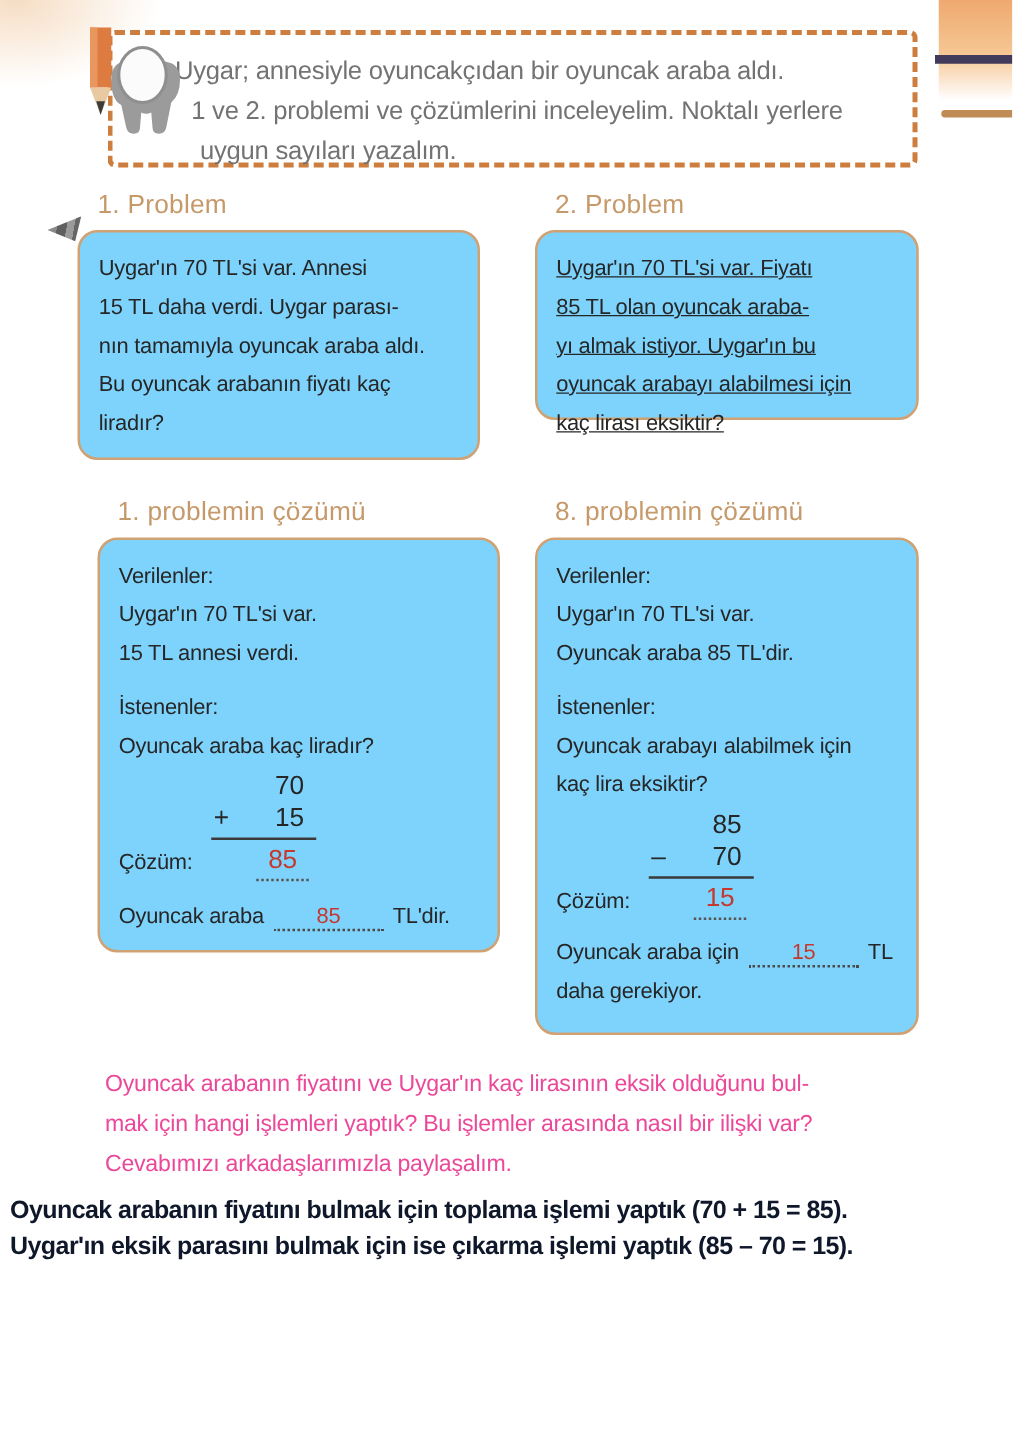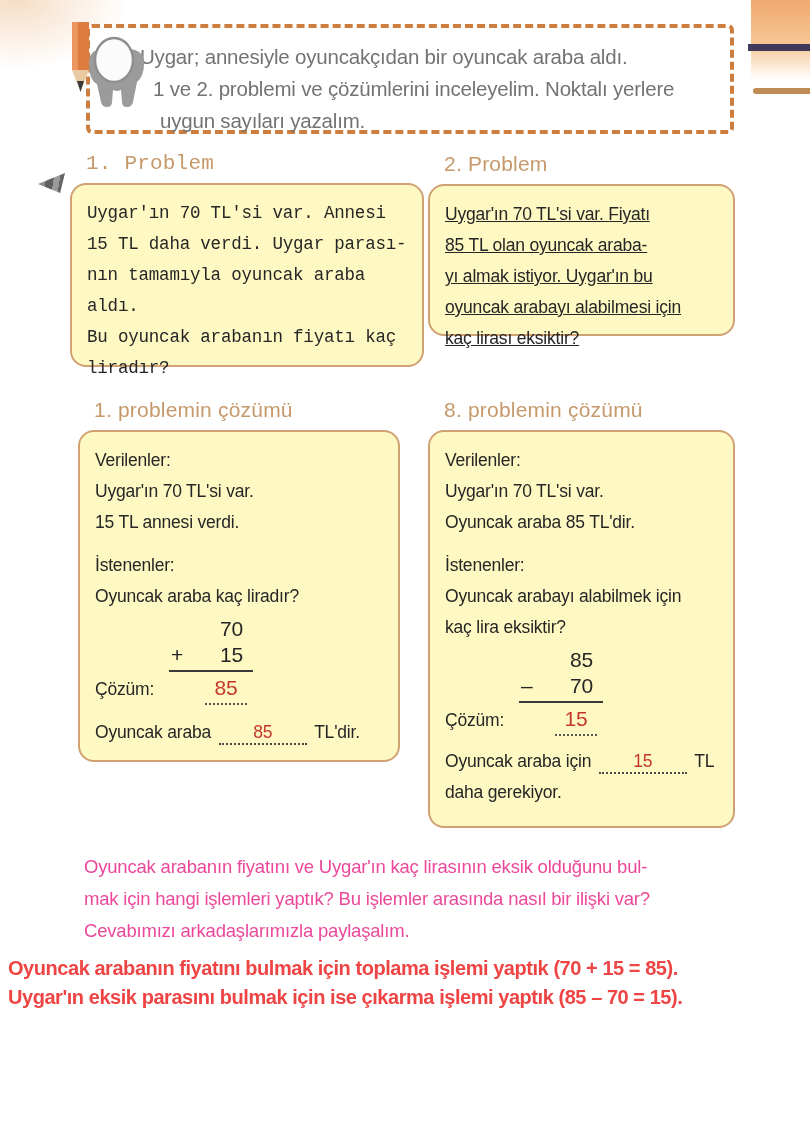--- a/index.html
+++ b/index.html
@@ -40,21 +40,21 @@
   .intro-line3 { margin-left:70px; }
   .mascot { position:absolute; left:62px; top:20px; width:90px; height:105px; }
 
   
   .col { position:absolute; }
   .col-heading {
     color:#c6996a; font-size:21px; letter-spacing:0.2px;
     margin:0 0 8px 16px;
   }
   .card {
-    border:2px solid #d0a273; border-radius:16px; background:#fef9c3;
+    border:2px solid #d0a273; border-radius:16px; background:#7dd3fc;
     padding:13px 15px; font-size:17.5px; line-height:31px; color:#262626;
     letter-spacing:-0.2px;
   }
   .card p { margin:0; }
   .gap-sm { height:10px; }
   .gap-md { height:12px; }
 
   
   .math-row { display:flex; align-items:flex-end; margin-top:4px; }
   .solve-label { width:72px; padding-top:16px; }
@@ -79,21 +79,21 @@
 
   
   .discussion {
     position:absolute; left:84px; top:851px; width:665px;
     font-size:18.5px; line-height:32px; letter-spacing:-0.2px; color:#ec4899;
   }
 
   
   .conclusion {
     position:absolute; left:8px; top:954px; width:798px;
-    color:#ef4444; font-weight:bold; font-size:20px; line-height:29px;
+    color:#0f172a; font-weight:bold; font-size:20px; line-height:29px;
     letter-spacing:-0.45px;
   }
 </style>
 </head>
 <body>
 
 <div class="page">
 
   <div class="corner-wash-left"></div>
   <div class="corner-block-right"></div>
@@ -109,21 +109,21 @@
 
   <svg class="mascot" viewBox="0 0 90 105">
     <rect x="10" y="2" width="17" height="48" fill="#dd7b41"></rect>
     <rect x="10" y="2" width="6" height="48" fill="#e9965f"></rect>
     <polygon points="10,50 27,50 18.5,72" fill="#e9c9a2"></polygon>
     <polygon points="15,61 22,61 18.5,72" fill="#3c3c3c"></polygon>
     <path d="M35 30 q-8 2 -8 14 q0 16 8 20 l4 18 q1 5 6 5 q5 0 5 -5 l1 -12 q4 2 8 0 l1 12 q0 5 5 5 q5 0 6 -5 l4 -20 q7 -6 7 -18 q0 -12 -9 -14 q-9 -3 -19 -3 q-10 0 -19 3 z" fill="#9b9b9b"></path>
     <ellipse cx="52" cy="40" rx="19" ry="22" fill="#fbfbfb" stroke="#8f8f8f" stroke-width="2.5"></ellipse>
   </svg>
 
-  <div class="col" style="left:70px; top:152px; width:354px;font-family:Liberation Mono, monospace;">
+  <div class="col" style="left:62px; top:152px; width:322px;">
     <div class="col-heading">1. Problem</div>
     <div class="card" style="height:184px;">
       <p class="multiline">Uygar'ın 70 TL'si var. Annesi
 15 TL daha verdi. Uygar parası-
 nın tamamıyla oyuncak araba aldı.
 Bu oyuncak arabanın fiyatı kaç
 liradır?</p>
     </div>
   </div>
 

